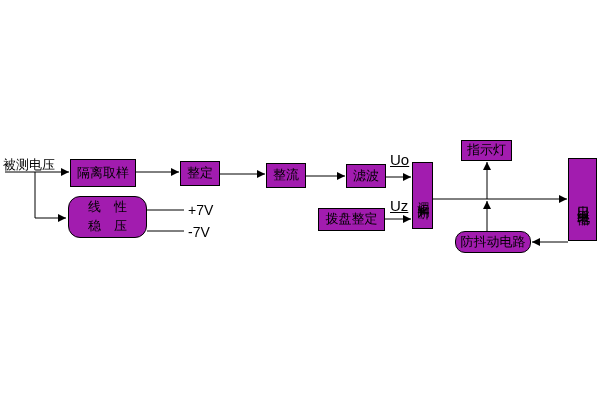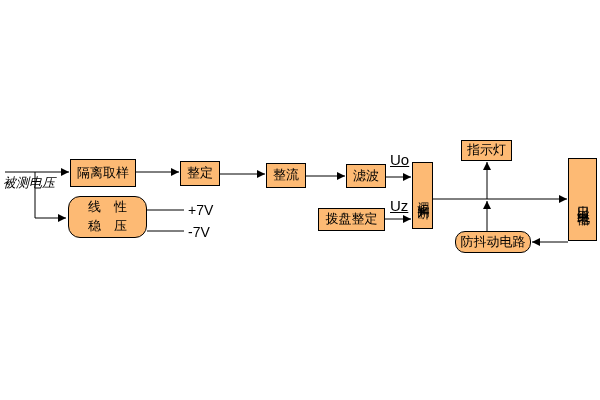--- a/index.html
+++ b/index.html
@@ -16,21 +16,21 @@
 
   .wires {
     position: absolute;
     left: 0; top: 0;
     width: 600px; height: 400px;
   }
 
   .box {
     position: absolute;
     border: 1px solid #000;
-    background: #fdba74;
+    background: #a21caf;
     display: flex;
     align-items: center;
     justify-content: center;
     font-size: 13px;
     line-height: 1.15;
     color: #000;
     white-space: nowrap;
   }
 
   .box.vert {
@@ -90,21 +90,21 @@
 
     <path d="M487 199 V162" stroke="#000" stroke-width="1" fill="none" marker-end="url(#arr)"></path>
 
     <path d="M568 242 H532" stroke="#000" stroke-width="1" fill="none" marker-end="url(#arr)"></path>
 
     <path d="M147 210 H184" stroke="#000" stroke-width="1" fill="none"></path>
 
     <path d="M147 231 H184" stroke="#000" stroke-width="1" fill="none"></path>
   </svg>
 
-  <div class="txt" style="left:3px; top:174px;font-style:italic;">被测电压</div>
+  <div class="txt" style="left:3px; top:156px;">被测电压</div>
 
   <div class="box" style="left:70px; top:159px; width:66px; height:28px;">隔离取样</div>
 
   <div class="box" style="left:180px; top:161px; width:40px; height:25px;">整定</div>
 
   <div class="box" style="left:266px; top:163px; width:40px; height:25px;">整流</div>
 
   <div class="box" style="left:346px; top:164px; width:40px; height:24px;">滤波</div>
 
   <div class="box vert" style="left:412px; top:162px; width:21px; height:67px; font-size:12px;">逻辑判断</div>

